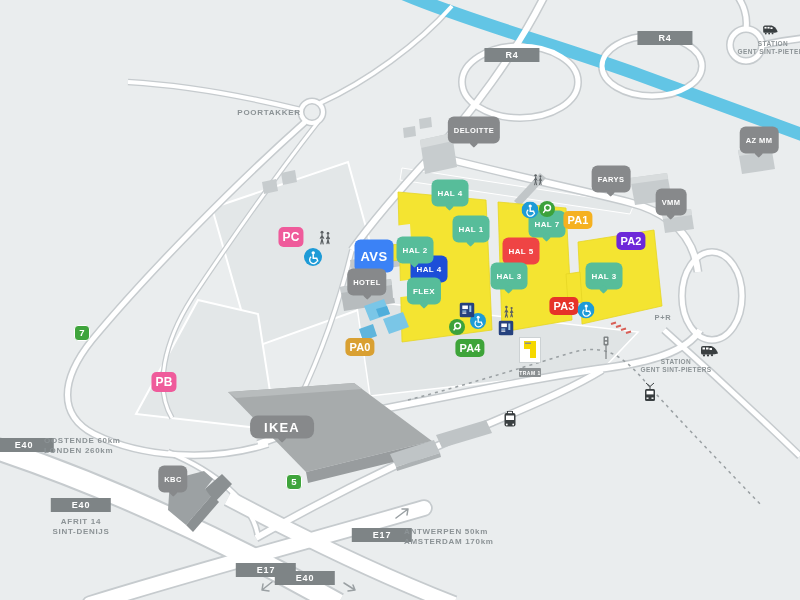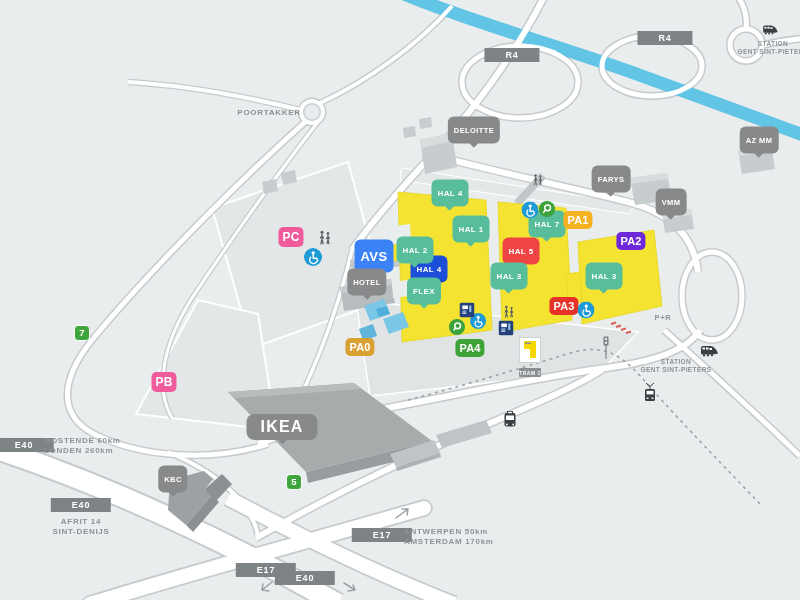--- a/index.html
+++ b/index.html
@@ -7,21 +7,21 @@
        font-family:"Liberation Sans",sans-serif}
   .map svg.base{position:absolute;left:0;top:0;display:block}
   .abs{position:absolute;transform:translate(-50%,-50%);white-space:nowrap}
   .tl{position:absolute;white-space:nowrap}
   .tc{position:absolute;transform:translate(-50%,0);text-align:center;white-space:nowrap}
   .tr{position:absolute;transform:translate(-100%,0);text-align:right;white-space:nowrap}
   .bubble{color:#fff;font-weight:bold;font-size:8px;letter-spacing:.4px;
           padding:9px 6px;border-radius:6px}
   .bubble .tail{position:absolute;left:50%;bottom:-2.5px;width:6px;height:6px;
           background:inherit;transform:translateX(-50%) rotate(45deg);border-radius:1px;z-index:-1}
-  .bubble.big{font-size:16px;padding:4px 14px;letter-spacing:1.2px;border-radius:8px}
+  .bubble.big{font-size:13px;padding:4px 14px;letter-spacing:1.2px;border-radius:8px}
   .pbadge{color:#fff;font-weight:bold;font-size:11px;padding:3px 4px;border-radius:5px;letter-spacing:.2px}
   .roadbadge{color:#fff;font-weight:bold;font-size:9px;padding:2px 21px;border-radius:0;letter-spacing:.8px}
   .exitbadge{color:#fff;font-weight:bold;font-size:9.5px;width:14px;height:14px;line-height:14px;
           text-align:center;border:1.5px solid #fff;border-radius:4px}
   .lbl{color:#8C9396;font-weight:bold;font-size:8px;letter-spacing:.7px;line-height:9.5px}
   .lbl.small{font-size:6.5px;line-height:7.5px;letter-spacing:.4px}
   .dest div{white-space:nowrap}
   .ic{position:absolute;transform:translate(-50%,-50%);line-height:0}
   .ic svg{display:block}
   .tramsign{position:absolute;width:22px}

